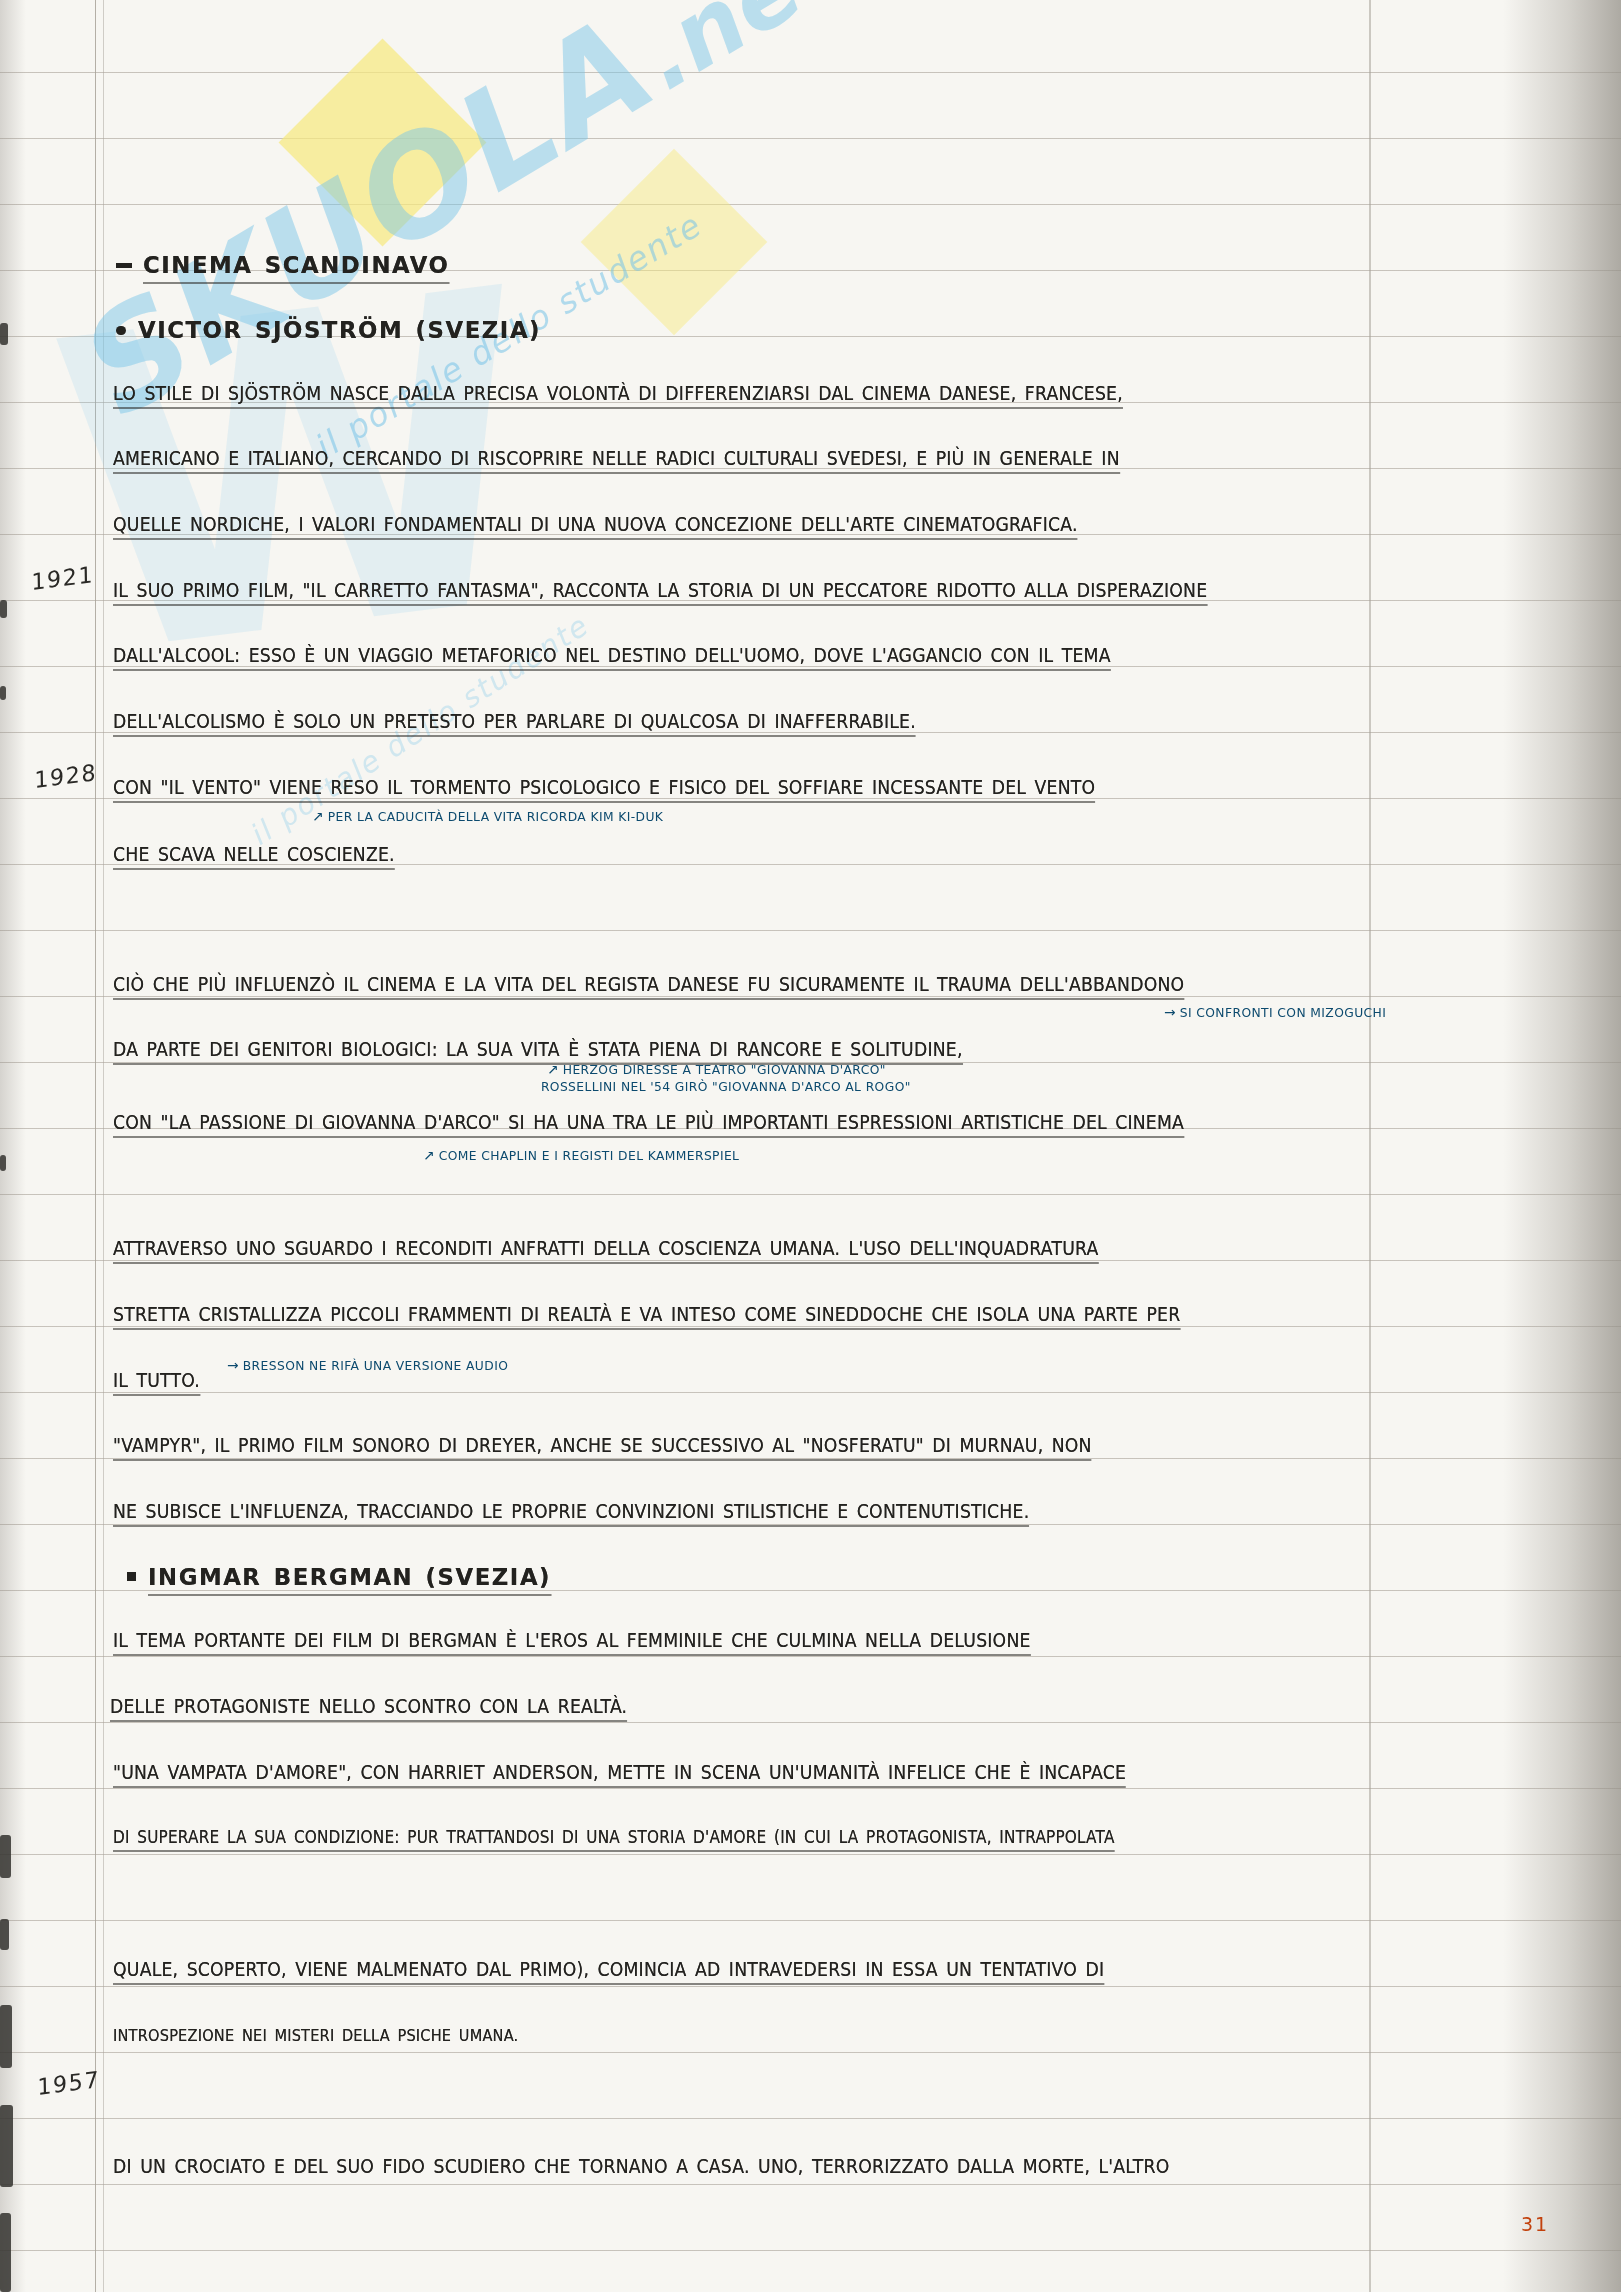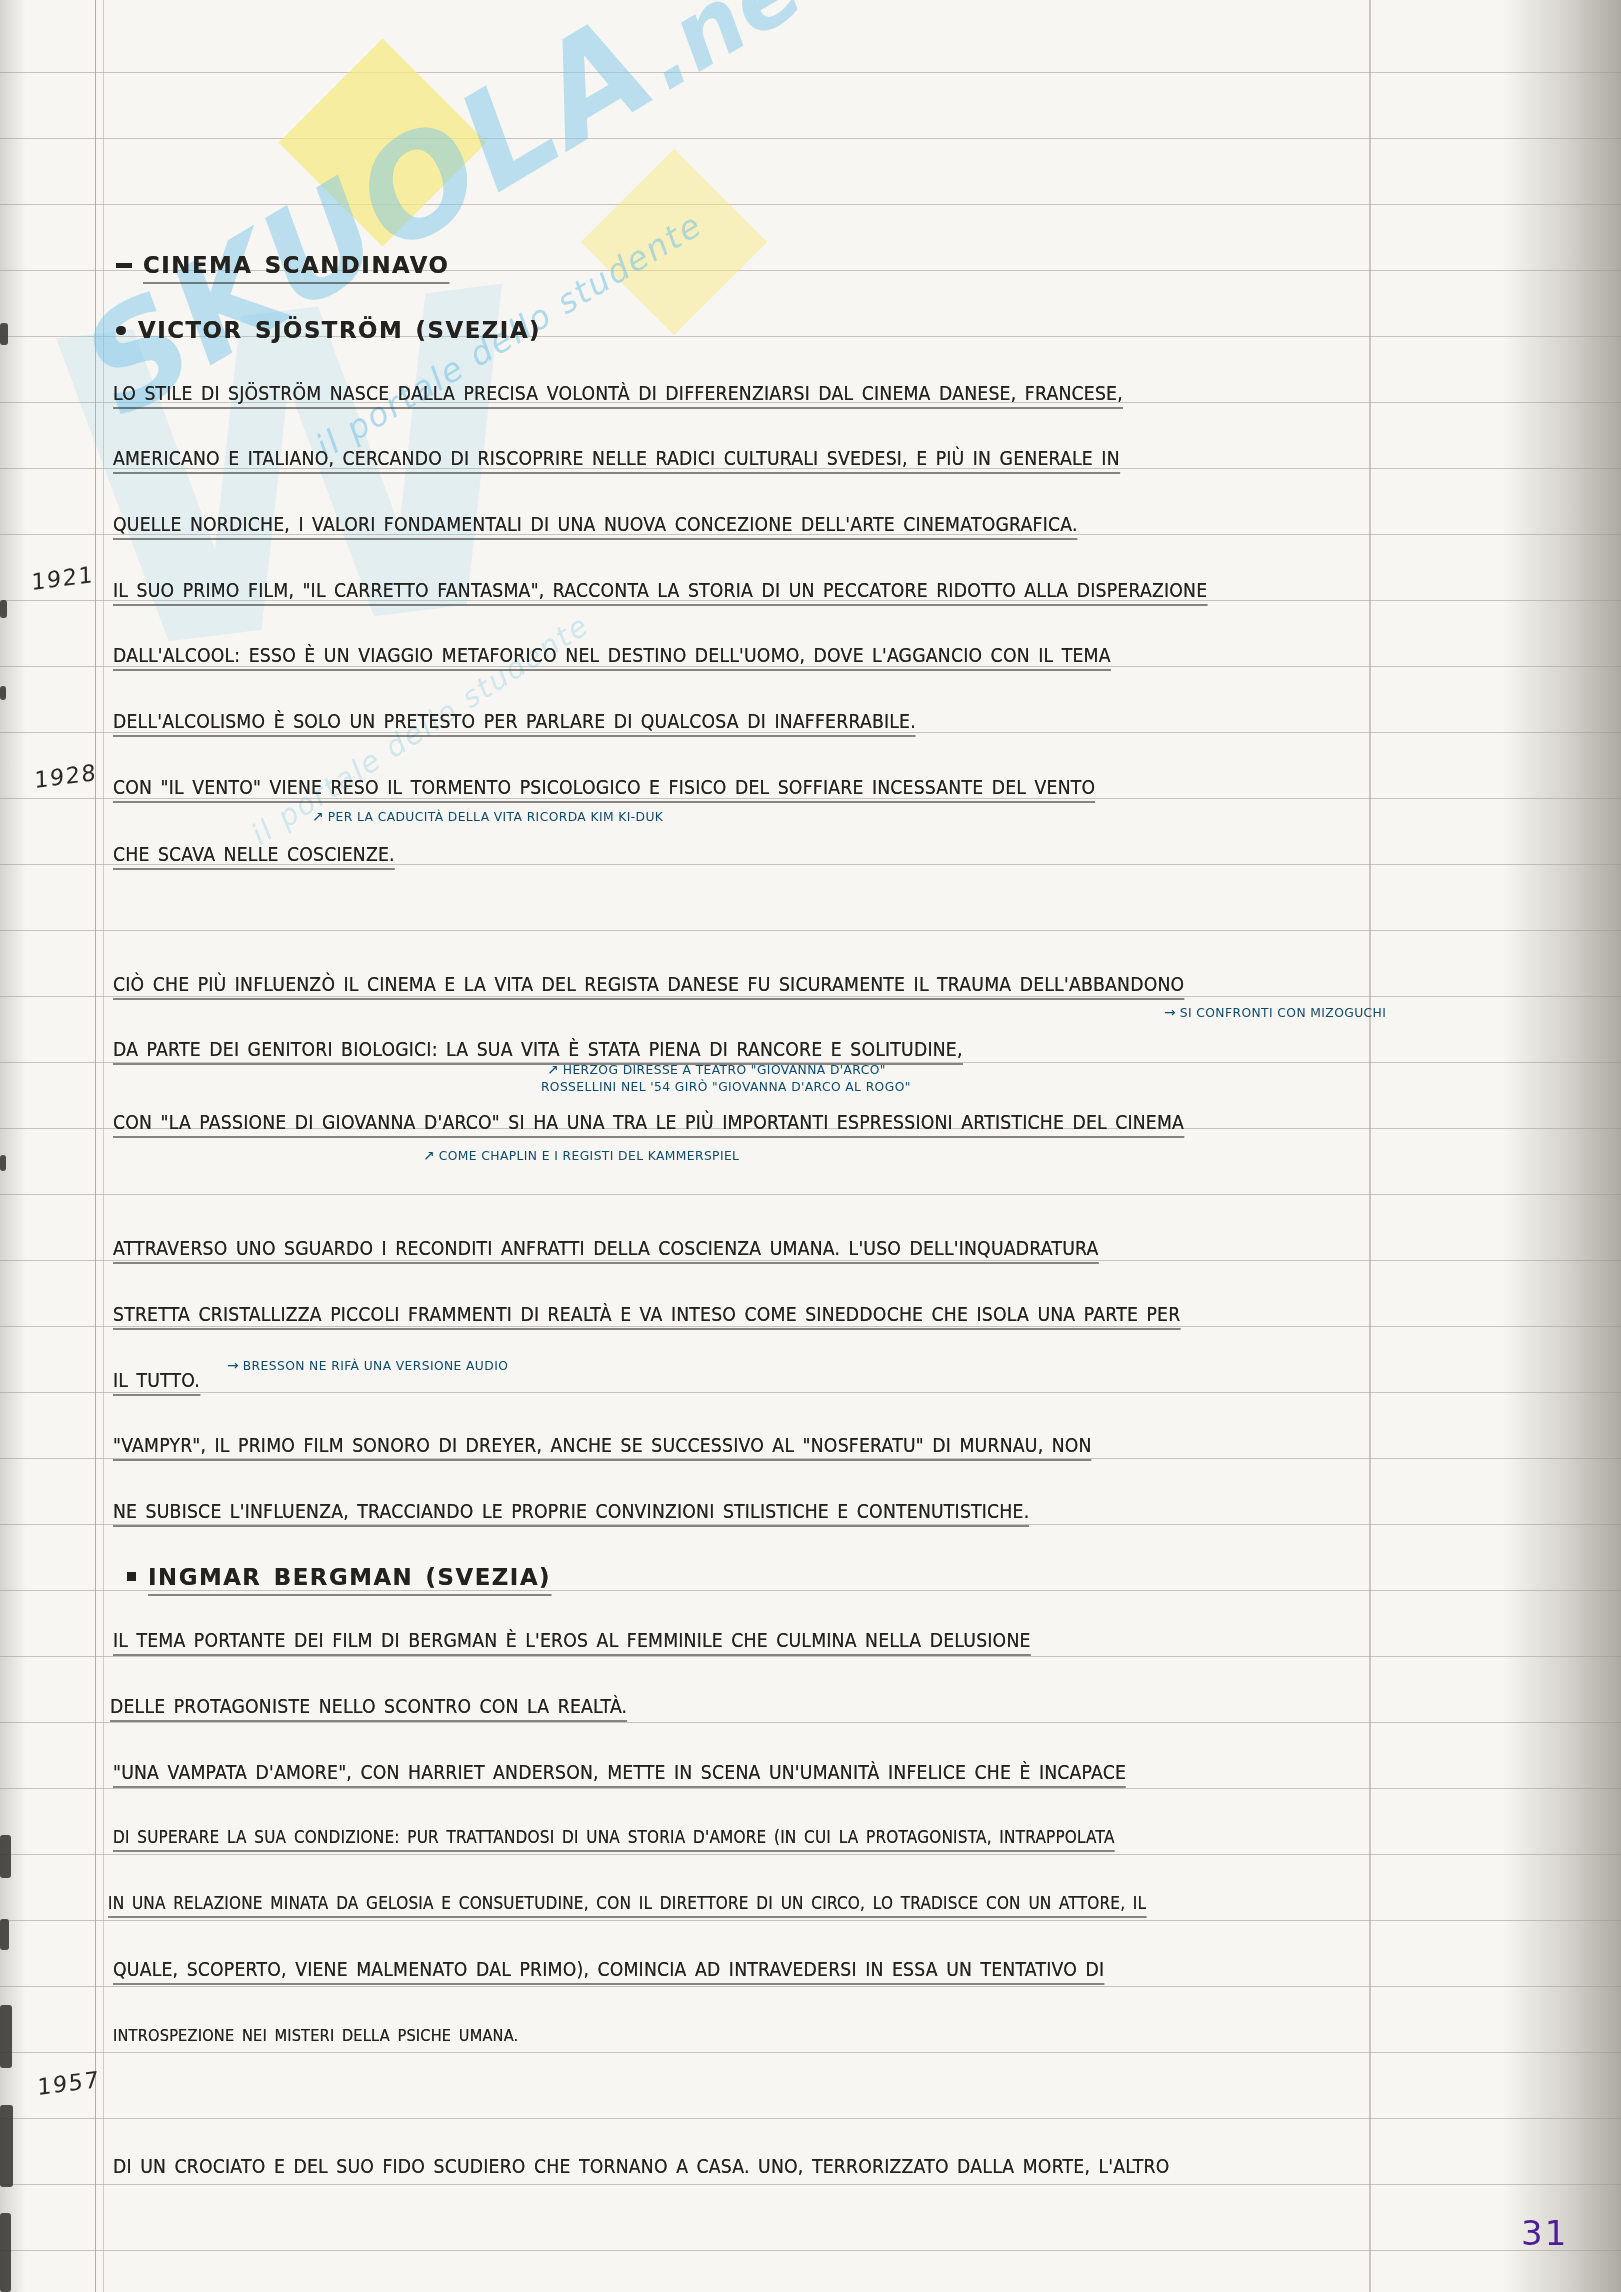--- a/index.html
+++ b/index.html
@@ -48,22 +48,22 @@
   .bullet{display:inline-block;vertical-align:middle;margin-right:11.8px;background:#23221f;}
   .bullet.dash{width:15.7px;height:4.9px;margin-bottom:5.9px;}
   .bullet.dot{width:9.8px;height:9.8px;border-radius:50%;margin-bottom:5.9px;}
   .bullet.dot-sm{width:6.9px;height:6.9px;border-radius:50%;margin-bottom:13.7px;}
   .bullet.sq{width:8.8px;height:8.8px;margin-bottom:7.8px;}
   .annot{position:absolute;white-space:nowrap;color:#0c4a6e;font-size:12.3px;
     letter-spacing:0.4px;z-index:3;}
   .annot .arr{font-size:13.7px;margin-right:3.9px;}
   .year{position:absolute;font-size:22.5px;letter-spacing:1.5px;
     transform:rotate(-7deg) skewX(-6deg);color:#2a2926;z-index:3;}
-  .pagenum{position:absolute;left:1521px;top:2213px;font-size:34px;
-    letter-spacing:2px;color:#4c1d95;z-index:3;}
+  .pagenum{position:absolute;left:1521px;top:2213px;font-size:19px;
+    letter-spacing:2px;color:#c2410c;z-index:3;}
 </style>
 </head>
 <body>
 
 <div id="page">
 
   <div class="rules"></div>
   <div class="vline" style="left:95px"></div>
   <div class="vline" style="left:103px;opacity:.5"></div>
   <div class="vline right" style="left:1369px"></div>
@@ -104,21 +104,20 @@
   <div class="row body u" style="top:1354px;left:113px"><span class="txt">IL TUTTO.</span></div>
   <div class="annot" style="top:1357px;left:227px"><span class="arr">→</span><span>BRESSON NE RIFÀ UNA VERSIONE AUDIO</span></div>
   <div class="row body u" style="top:1419px;left:113px"><span class="txt">"VAMPYR", IL PRIMO FILM SONORO DI DREYER, ANCHE SE SUCCESSIVO AL "NOSFERATU" DI MURNAU, NON</span></div>
   <div class="row body u" style="top:1485px;left:113px"><span class="txt">NE SUBISCE L'INFLUENZA, TRACCIANDO LE PROPRIE CONVINZIONI STILISTICHE E CONTENUTISTICHE.</span></div>
 
   <div class="row header u" style="top:1547px;left:127px"><span class="bullet sq"></span><span class="txt">INGMAR BERGMAN (SVEZIA)</span></div>
   <div class="row body u" style="top:1614px;left:113px"><span class="txt">IL TEMA PORTANTE DEI FILM DI BERGMAN È L'EROS AL FEMMINILE CHE CULMINA NELLA DELUSIONE</span></div>
   <div class="row body u" style="top:1680px;left:110px"><span class="txt">DELLE PROTAGONISTE NELLO SCONTRO CON LA REALTÀ.</span></div>
   <div class="row body u" style="top:1746px;left:113px"><span class="txt">"UNA VAMPATA D'AMORE", CON HARRIET ANDERSON, METTE IN SCENA UN'UMANITÀ INFELICE CHE È INCAPACE</span></div>
   <div class="row body u tight" style="top:1811px;left:113px"><span class="txt">DI SUPERARE LA SUA CONDIZIONE: PUR TRATTANDOSI DI UNA STORIA D'AMORE (IN CUI LA PROTAGONISTA, INTRAPPOLATA</span></div>
-  <div class="row body u tight" style="top:1877px;left:108px"><span class="txt">IN UNA RELAZIONE MINATA DA GELOSIA E CONSUETUDINE, CON IL DIRETTORE DI UN CIRCO, LO TRADISCE CON UN ATTORE, IL</span></div>
   <div class="row body u" style="top:1943px;left:113px"><span class="txt">QUALE, SCOPERTO, VIENE MALMENATO DAL PRIMO), COMINCIA AD INTRAVEDERSI IN ESSA UN TENTATIVO DI</span></div>
   <div class="row body small" style="top:2010px;left:113px"><span class="txt">INTROSPEZIONE NEI MISTERI DELLA PSICHE UMANA.</span></div>
 
   <div class="year" style="top:2070px;left:37px">1957</div>
   <div class="row body" style="top:2140px;left:113px"><span class="txt">DI UN CROCIATO E DEL SUO FIDO SCUDIERO CHE TORNANO A CASA. UNO, TERRORIZZATO DALLA MORTE, L'ALTRO</span></div>
 
   <div class="pagenum">31</div>
 
   <div class="edge-left"></div>
   <div class="edge-right"></div>

